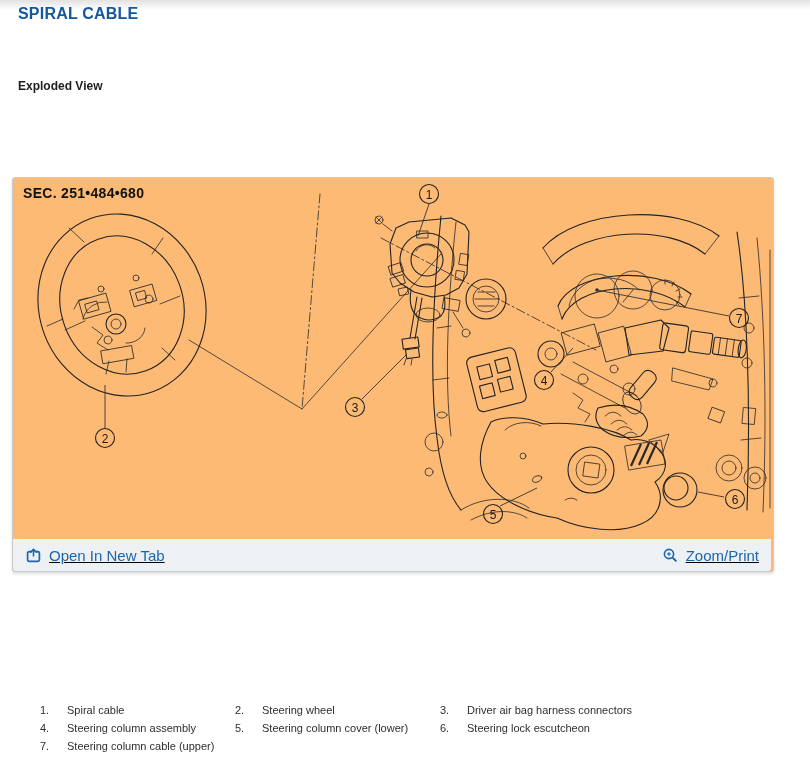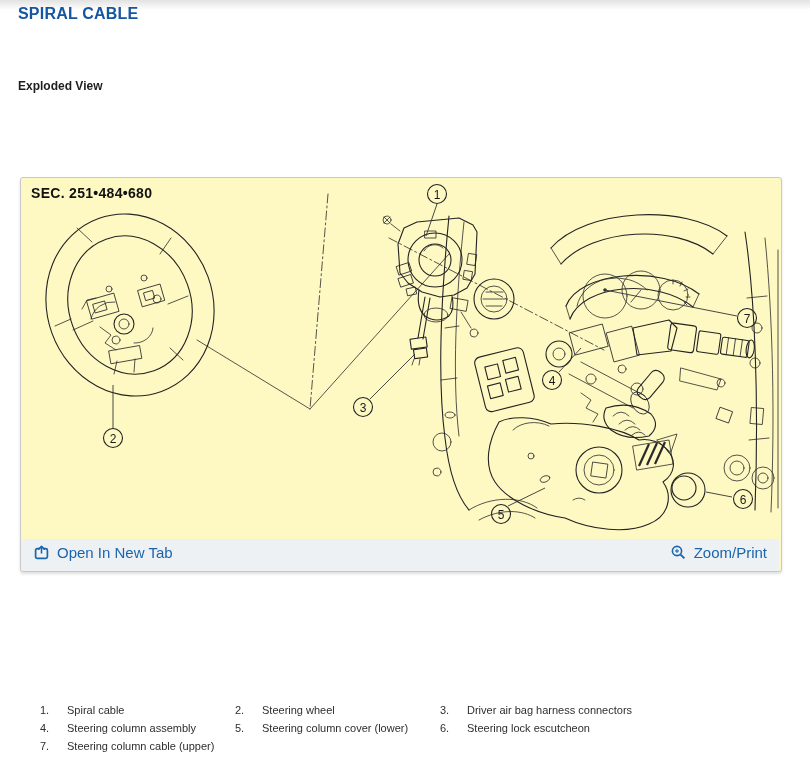--- a/index.html
+++ b/index.html
@@ -3,29 +3,29 @@
 <meta charset="utf-8">
 <style>
   html,body{margin:0;padding:0;background:#ffffff;width:810px;height:761px;overflow:hidden;
     font-family:"Liberation Sans","DejaVu Sans",sans-serif;}
   .page{position:relative;width:810px;height:761px;background:#fff;}
   .top-shade{position:absolute;left:0;top:0;width:810px;height:10px;
     background:linear-gradient(#e2e2e2,#ffffff);}
   .doc-title{position:absolute;left:18px;top:5px;font-size:16px;font-weight:bold;
     color:#1556a0;letter-spacing:.2px;}
   .section-title{position:absolute;left:18px;top:79px;font-size:12px;font-weight:bold;color:#1e1e1e;}
-  .figure-box{position:absolute;left:20px;top:177px;width:760px;height:393px;
-    border:1px solid #c9c9c9;border-radius:3px;background:#fef9c3;
+  .figure-box{position:absolute;left:12px;top:177px;width:760px;height:393px;
+    border:1px solid #c9c9c9;border-radius:3px;background:#fdba74;
     box-shadow:0 2px 3px rgba(0,0,0,.13);}
   .sec-label{position:absolute;left:10px;top:7px;font-size:14px;font-weight:bold;color:#111;
     letter-spacing:.3px;z-index:2;}
   .figure-canvas{position:absolute;left:0;top:0;width:758px;height:360px;}
   .figure-footer{position:absolute;left:0;bottom:0;width:758px;height:32px;background:#eef1f4;
-    display:flex;align-items:flex-start;justify-content:space-between;box-sizing:border-box;
-    padding:5px 12px;border-bottom-left-radius:3px;border-bottom-right-radius:3px;}
+    display:flex;align-items:center;justify-content:space-between;box-sizing:border-box;
+    padding:5px 12px;border-bottom-left-radius:3px;border-bottom-right-radius:3px;text-decoration:underline;}
   .fig-link{display:flex;align-items:center;gap:7px;color:#1b65ad;font-size:15px;cursor:pointer;
     text-decoration:none;}
   .legend{position:absolute;left:20px;top:701px;width:775px;display:grid;
     grid-template-columns:215px 205px 355px;grid-auto-rows:18px;font-size:11px;color:#2e2e2e;}
   .legend-item{display:flex;align-items:center;}
   .legend-item .num{width:27px;flex:0 0 27px;}
   .legend-item.c1{margin-left:20px;}
   svg text.callout-num{font-family:"Liberation Sans",sans-serif;font-size:12px;fill:#1a1a1a;}
   .stroke{fill:none;stroke:#232323;stroke-width:1.1;stroke-linecap:round;stroke-linejoin:round;}
   .fine{fill:none;stroke:#2a2a2a;stroke-width:.8;stroke-linecap:round;stroke-linejoin:round;}

